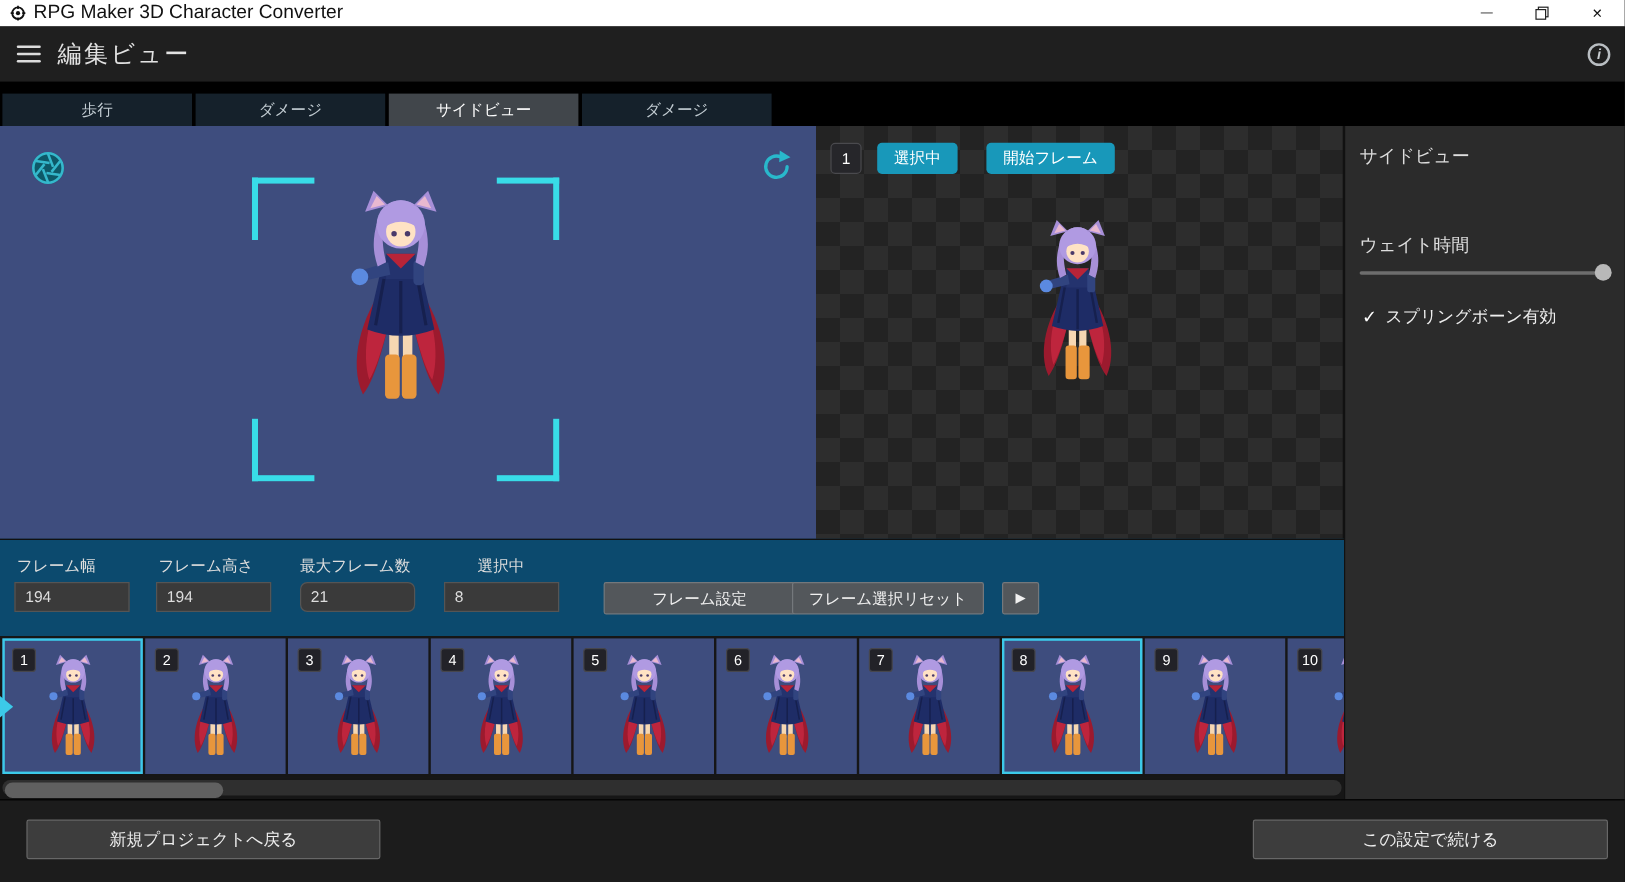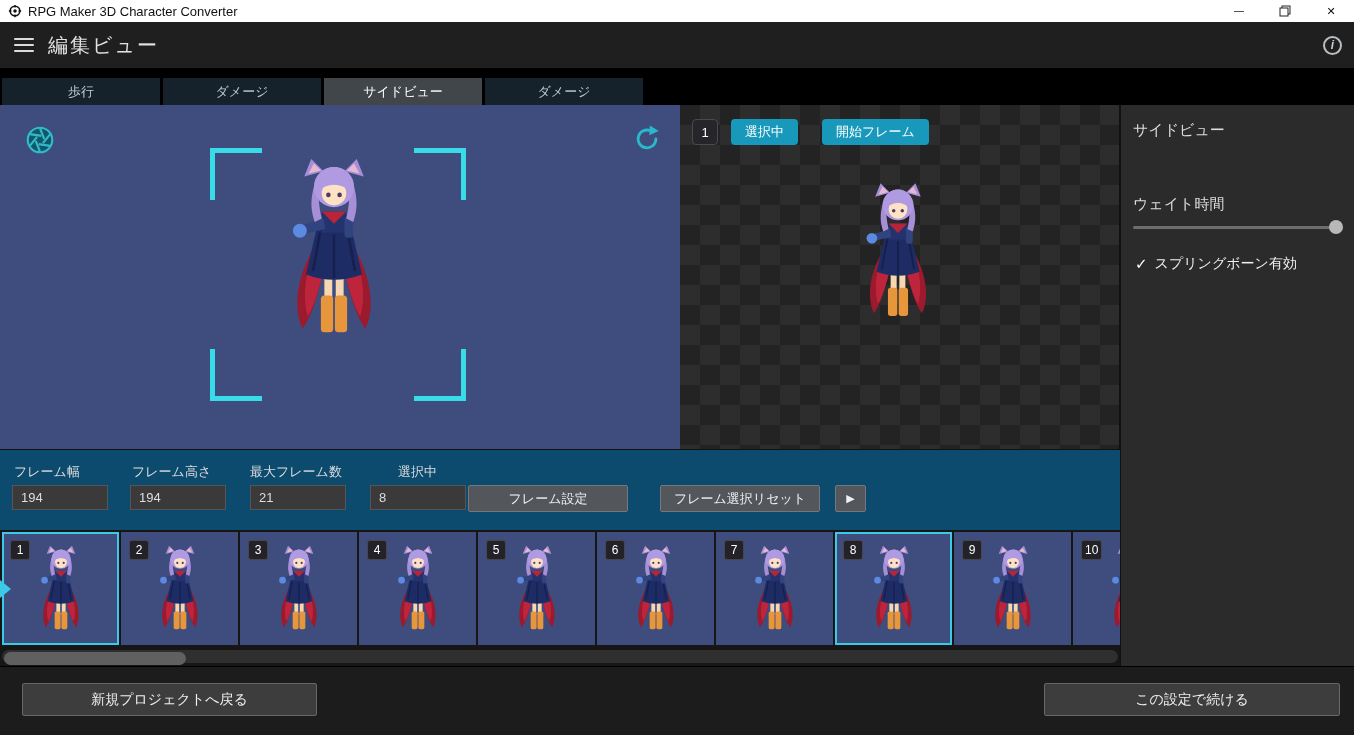--- a/index.html
+++ b/index.html
@@ -4,21 +4,21 @@
 <style>
   * { box-sizing: border-box; margin: 0; padding: 0; }
   html,body { width:1354px; height:735px; overflow:hidden; background:#000;
     font-family:"Liberation Sans","DejaVu Sans",sans-serif; }
   .window { position:relative; width:1354px; height:735px; background:#1f1f1f; }
 
   
   .titlebar { position:absolute; left:0; top:0; width:1354px; height:22px;
     background:#ffffff; display:flex; align-items:center; }
   .app-logo { width:14px; height:14px; margin:0 6px 0 8px; }
-  .win-title { font-size:13px; color:#111; }
+  .win-title { font-size:16px; color:#111; }
   .win-controls { margin-left:auto; display:flex; height:22px; }
   .win-btn { width:46px; height:22px; display:flex; align-items:center; justify-content:center;
     color:#111; font-size:11px; cursor:default; }
   .min-glyph { font-size:10px; transform:translateY(-1px); }
 
   
   .header { position:absolute; left:0; top:22px; width:1354px; height:46px;
     background:#1f1f1f; display:flex; align-items:center; }
   .hamburger { width:20px; height:14px; margin:0 14px 0 14px; display:flex;
     flex-direction:column; justify-content:space-between; cursor:pointer; }
@@ -80,25 +80,25 @@
   .check-label { color:#eeeeee; font-size:14px; }
 
   
   .settings { position:absolute; left:0; top:449px; width:1120px; height:81px; background:#0c4a6e;
     border-top:1px solid #111; }
   .field-label { position:absolute; top:13px; font-size:13px; color:#dddddd; }
   .fl-0 { left:14px; }  .fl-1 { left:132px; }  .fl-2 { left:250px; }  .fl-3 { left:398px; }
   .num-input { position:absolute; top:35px; width:96px; height:25px; background:#3a3a3a;
     border:1px solid #555; color:#dddddd; font-size:13px; padding:0 8px;
     font-family:"Liberation Sans","DejaVu Sans",sans-serif; }
-  .ni-0 { left:12px; } .ni-1 { left:130px; } .ni-2 { left:250px; } .ni-3 { left:370px; }
+  .ni-0 { left:12px; } .ni-1 { left:130px; } .ni-2 { left:250px;border-radius:6px; } .ni-3 { left:370px; }
   .gray-btn { position:absolute; top:35px; height:27px; background:#53575b; border:1px solid #74787c;
     border-radius:2px; color:#f0f0f0; font-size:13px; cursor:pointer; padding:0 10px;
     font-family:"Liberation Sans","DejaVu Sans",sans-serif; }
-  .btn-frame-set { left:468px; width:160px; }
+  .btn-frame-set { left:503px; width:160px; }
   .btn-frame-reset { left:660px; width:160px; }
   .btn-play { left:835px; width:31px; font-size:11px; }
 
   
   .strip { position:absolute; left:0; top:530px; width:1120px; height:118px; background:#161616;
     overflow:hidden; }
   .thumbs { position:absolute; left:2px; top:2px; display:flex; gap:2px; }
   .thumb { position:relative; width:117px; height:113px; background:#3e4d7e; flex:0 0 auto;
     border:2px solid transparent; cursor:pointer; }
   .thumb.selected { border-color:#3cc9e8; }

